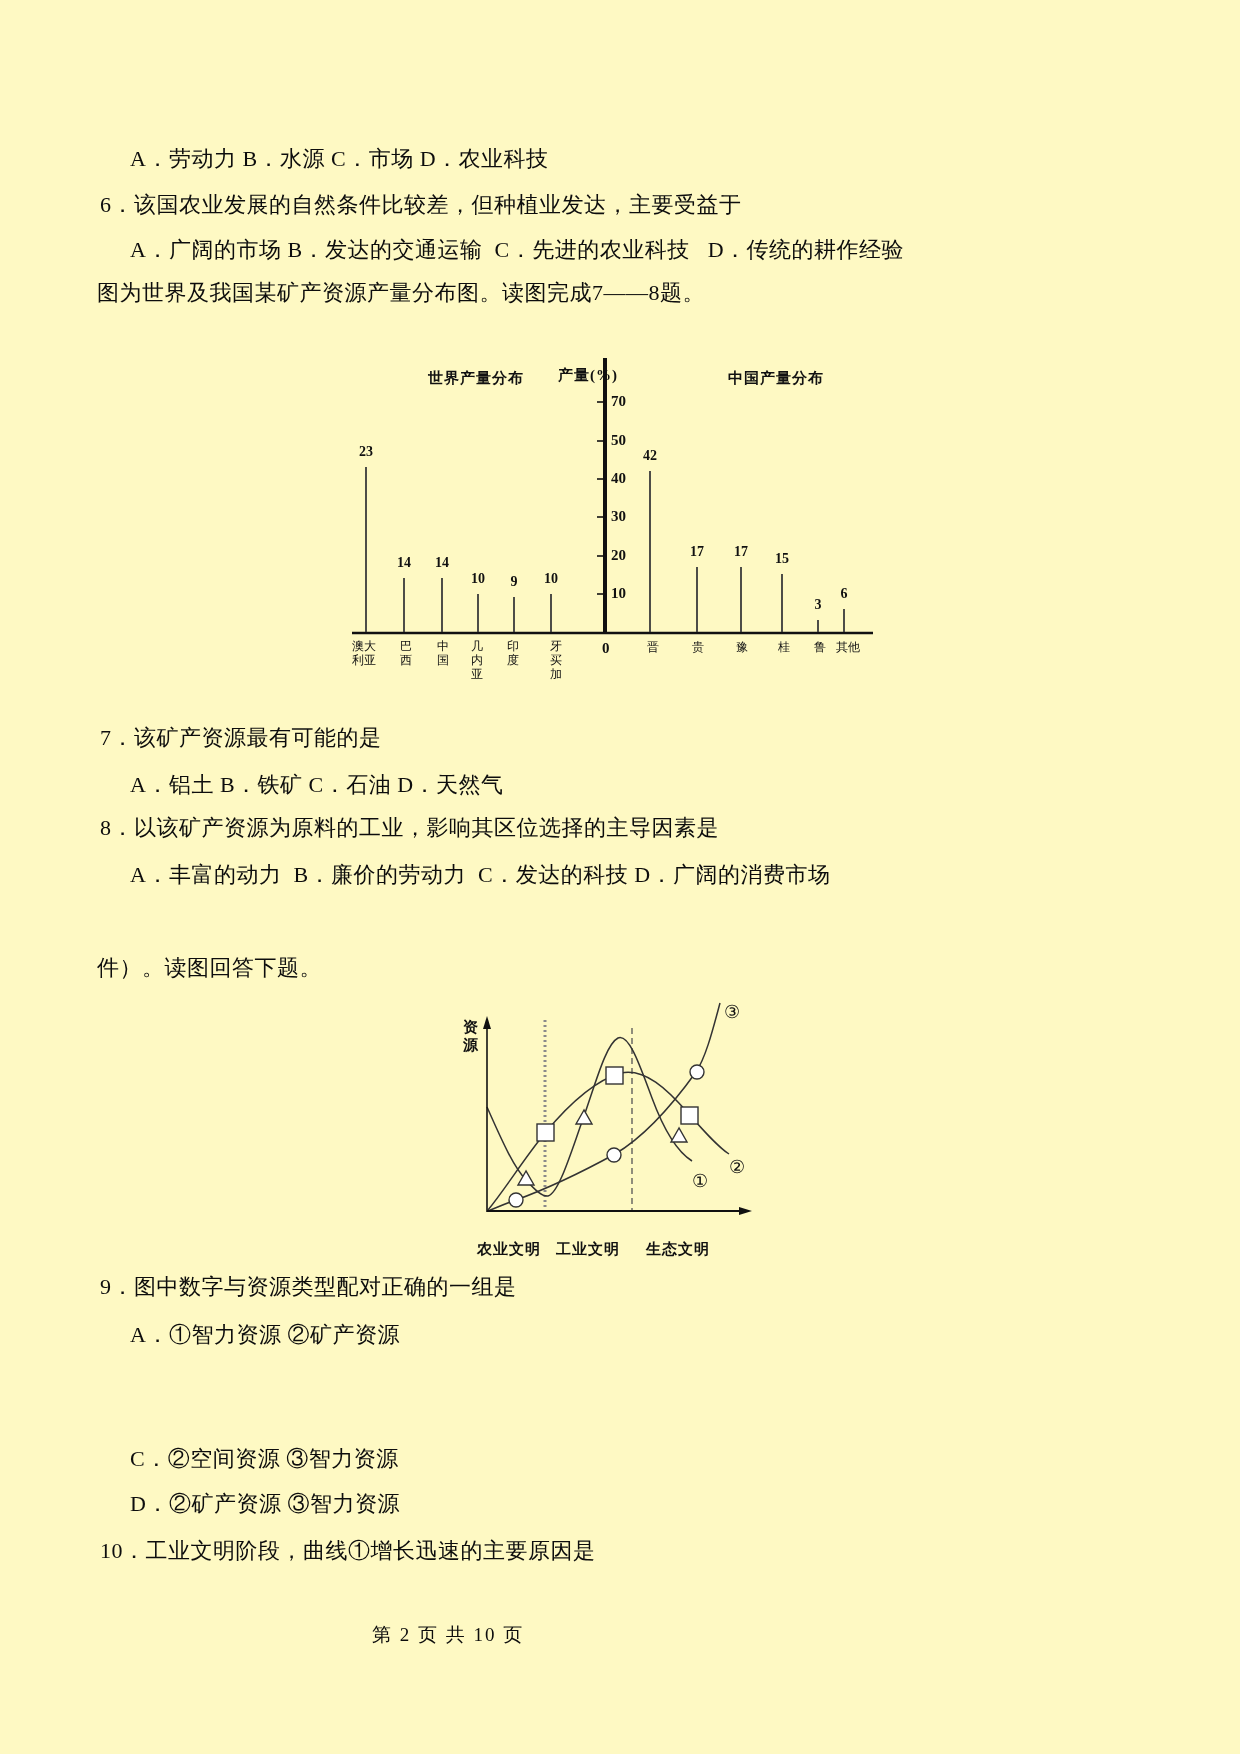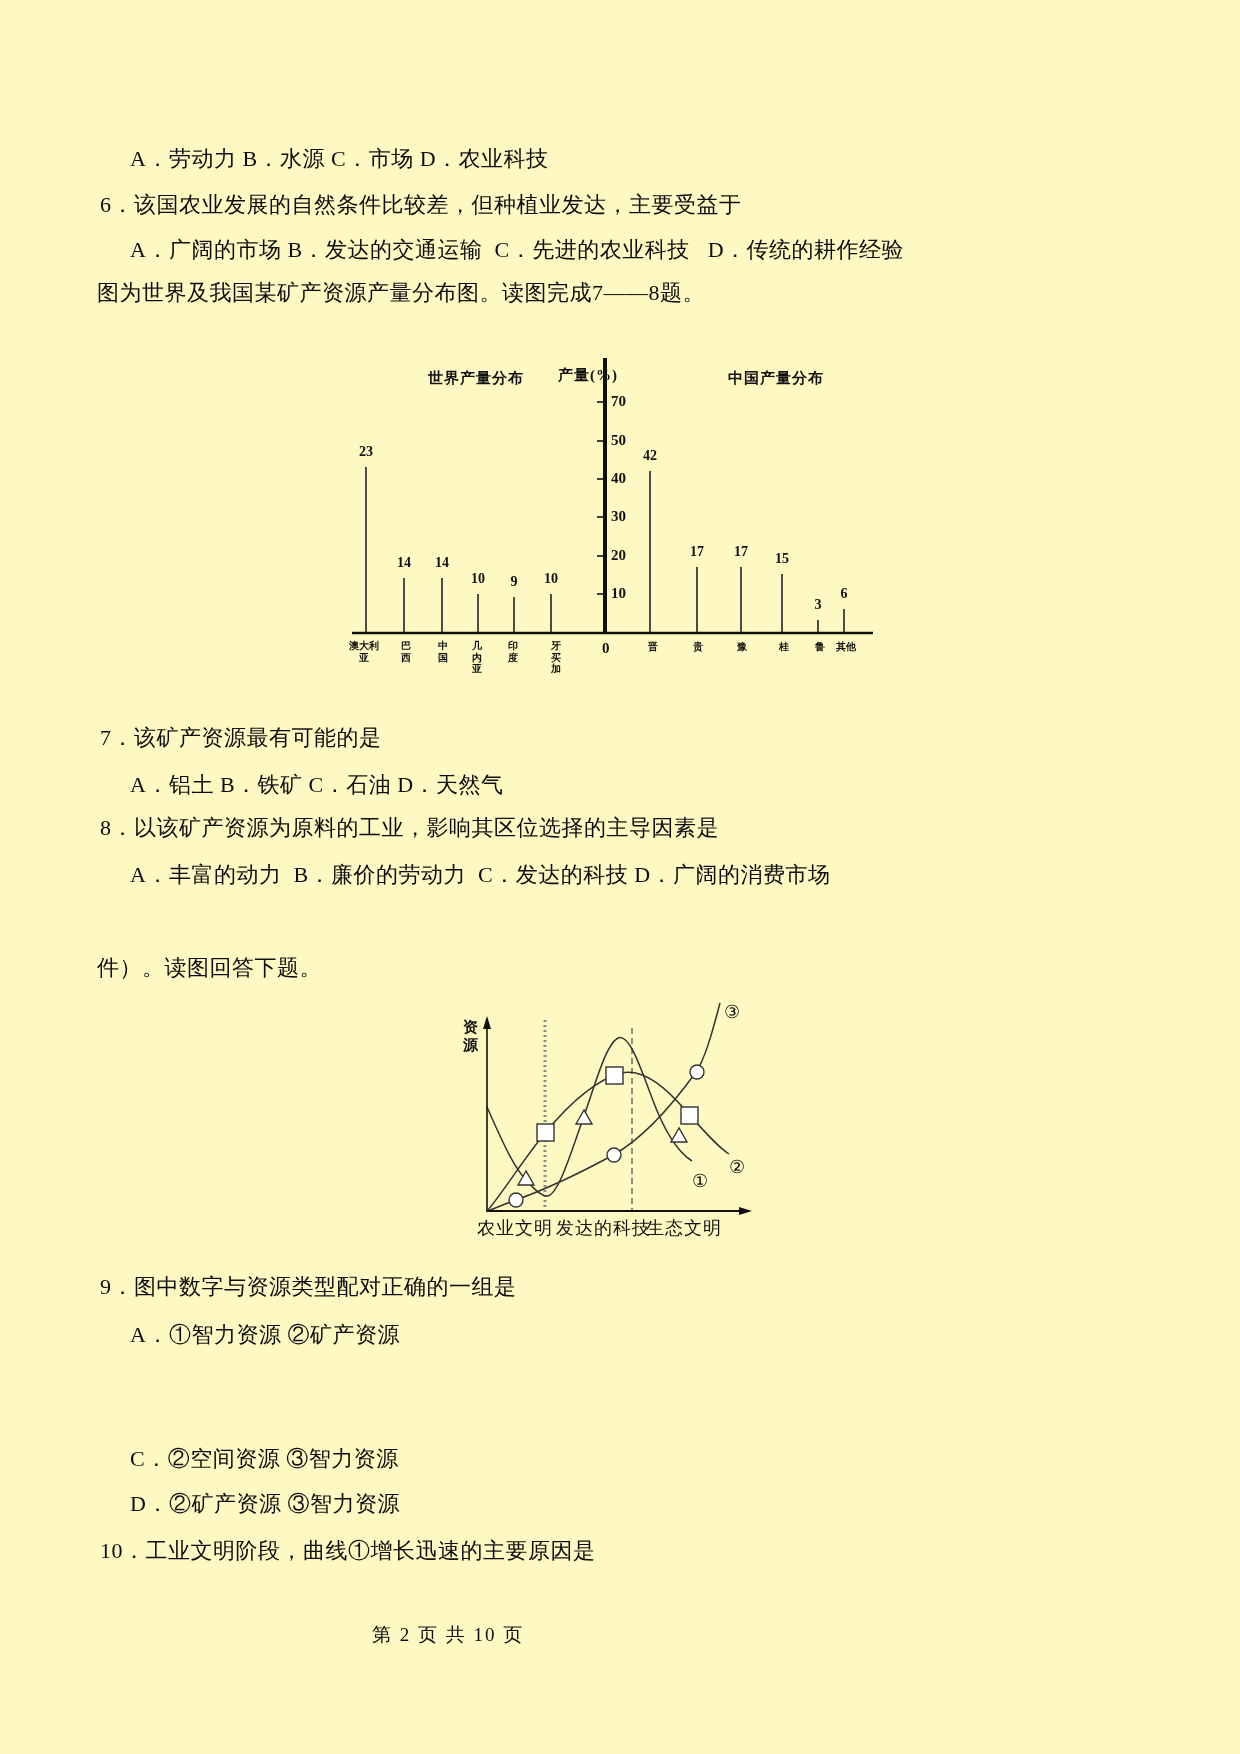--- a/index.html
+++ b/index.html
@@ -6,24 +6,24 @@
   .page{
     position:relative;width:1240px;height:1754px;margin:0 auto;
     background:#fef9c3;overflow:hidden;
     font-family:"Liberation Serif", serif;color:#0d0d0d;
   }
   .tl{position:absolute;font-size:22px;white-space:pre;letter-spacing:.5px;}
   .chart-label{position:absolute;color:#111;}
   .c-title{font-size:15px;font-weight:bold;letter-spacing:1px;white-space:nowrap;}
   .tickv{font-size:15px;font-weight:bold;}
   .stemval{font-size:14px;font-weight:bold;width:30px;text-align:center;}
-  .cat{font-size:10px;font-weight:bold;line-height:1.16;word-break:break-all;text-align:center;}
+  .cat{font-size:12px;font-weight:normal;line-height:1.16;word-break:break-all;text-align:center;}
   .vcat{width:16px;}
   .vcat2{width:32px;}
-  .stage{font-size:18px;font-weight:normal;white-space:pre;letter-spacing:1px;}
+  .stage{font-size:15px;font-weight:bold;white-space:pre;letter-spacing:1px;margin-top:24px;}
   .curve-num{font-size:18px;}
   .ylab2{font-size:15px;font-weight:bold;width:17px;word-break:break-all;line-height:1.2;}
   .footer{position:absolute;font-size:19px;letter-spacing:2px;white-space:pre;}
   svg{position:absolute;overflow:visible;}
 </style>
 </head>
 <body>
 
 <div class="page">
 
@@ -150,21 +150,21 @@
         <line x1="487" y1="1211" x2="745" y2="1211" stroke="#111" stroke-width="1.8"></line>
         <polygon points="739,1207 752,1211 739,1215" fill="#111"></polygon>
       </g>
     </svg>
 
     <div class="chart-label ylab2" style="left:463px;top:1018px;">资源</div>
     <div class="chart-label curve-num" style="left:692px;top:1170px;">①</div>
     <div class="chart-label curve-num" style="left:729px;top:1156px;">②</div>
     <div class="chart-label curve-num" style="left:724px;top:1001px;">③</div>
     <div class="chart-label stage" style="left:477px;top:1216px;">农业文明</div>
-    <div class="chart-label stage" style="left:556px;top:1216px;">发达的科技</div>
+    <div class="chart-label stage" style="left:556px;top:1216px;">工业文明</div>
     <div class="chart-label stage" style="left:646px;top:1216px;">生态文明</div>
   </div>
 
   <div class="tl" style="left:100px;top:1272px;">9．图中数字与资源类型配对正确的一组是</div>
   <div class="tl" style="left:130px;top:1320px;">A．①智力资源 ②矿产资源</div>
   <div class="tl" style="left:130px;top:1444px;">C．②空间资源 ③智力资源</div>
   <div class="tl" style="left:130px;top:1489px;">D．②矿产资源 ③智力资源</div>
   <div class="tl" style="left:100px;top:1536px;">10．工业文明阶段，曲线①增长迅速的主要原因是</div>
 
   <div class="footer" style="left:372px;top:1622px;">第 2 页 共 10 页</div>

